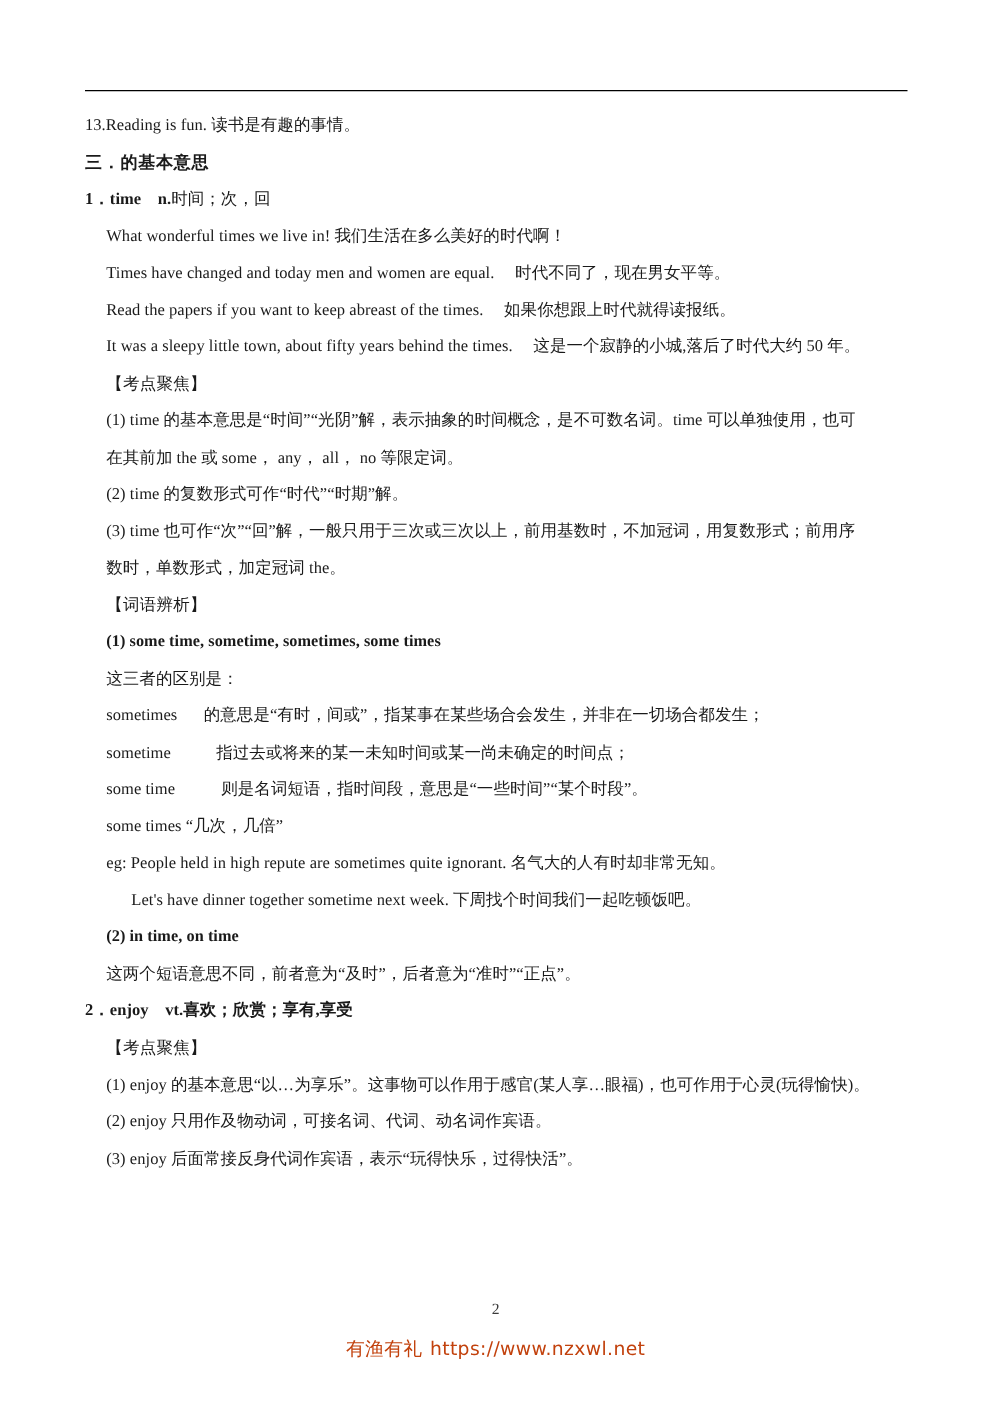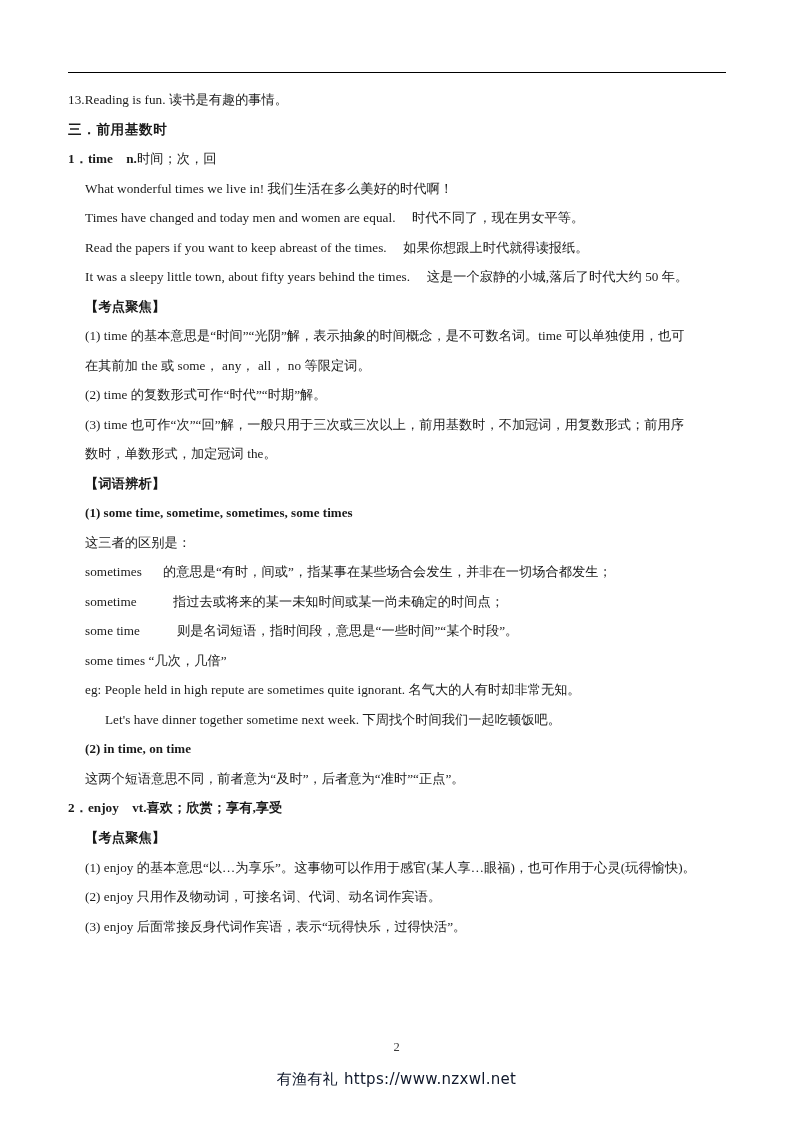--- a/index.html
+++ b/index.html
@@ -68,21 +68,21 @@
   }
   .entry-head .gloss {
     font-weight: bold;
   }
   .entry-head-1 .gloss {
     font-weight: normal;
   }
 
   
   .bracket-heading {
-    font-weight: bold;
+    font-weight: normal;
     font-size: 13.2px;
     letter-spacing: 0.2px;
     margin-bottom: 14.5px;
   }
 
   
   .bold-item {
     font-weight: bold;
     font-size: 13px;
     margin-bottom: 14.5px;
@@ -112,39 +112,39 @@
     font-family: "Liberation Serif", serif;
   }
 
   .watermark {
     position: absolute;
     left: 0;
     right: 0;
     top: 1070px;
     text-align: center;
     font-size: 15px;
-    color: #0f172a;
+    color: #c2410c;
     font-family: "DejaVu Sans", "Liberation Sans", sans-serif;
     letter-spacing: 0.3px;
     white-space: nowrap;
   }
   .watermark .wm-cn { margin-right: 6px; }
 </style>
 </head>
 <body>
 
 <div class="page">
 
   <div class="header-rule"></div>
 
   <div class="content">
 
     <p class="line">13.Reading is fun.  读书是有趣的事情。</p>
 
-    <p class="line sec-heading">三．前用基数时</p>
+    <p class="line sec-heading">三．的基本意思</p>
 
     <p class="line entry-head entry-head-1"><span>1．time　n.</span><span class="gloss">时间；次，回</span></p>
 
     <p class="line ind-1">What wonderful times we live in!  我们生活在多么美好的时代啊！</p>
     <p class="line ind-1">Times have changed and today men and women are equal.　 时代不同了，现在男女平等。</p>
     <p class="line ind-1">Read the papers if you want to keep abreast of the times.　 如果你想跟上时代就得读报纸。</p>
     <p class="line ind-1">It was a sleepy little town, about fifty years behind the times.　 这是一个寂静的小城,落后了时代大约 50 年。</p>
 
     <p class="line ind-1 bracket-heading">【考点聚焦】</p>
     <p class="line ind-1">(1) time 的基本意思是“时间”“光阴”解，表示抽象的时间概念，是不可数名词。time 可以单独使用，也可</p>

